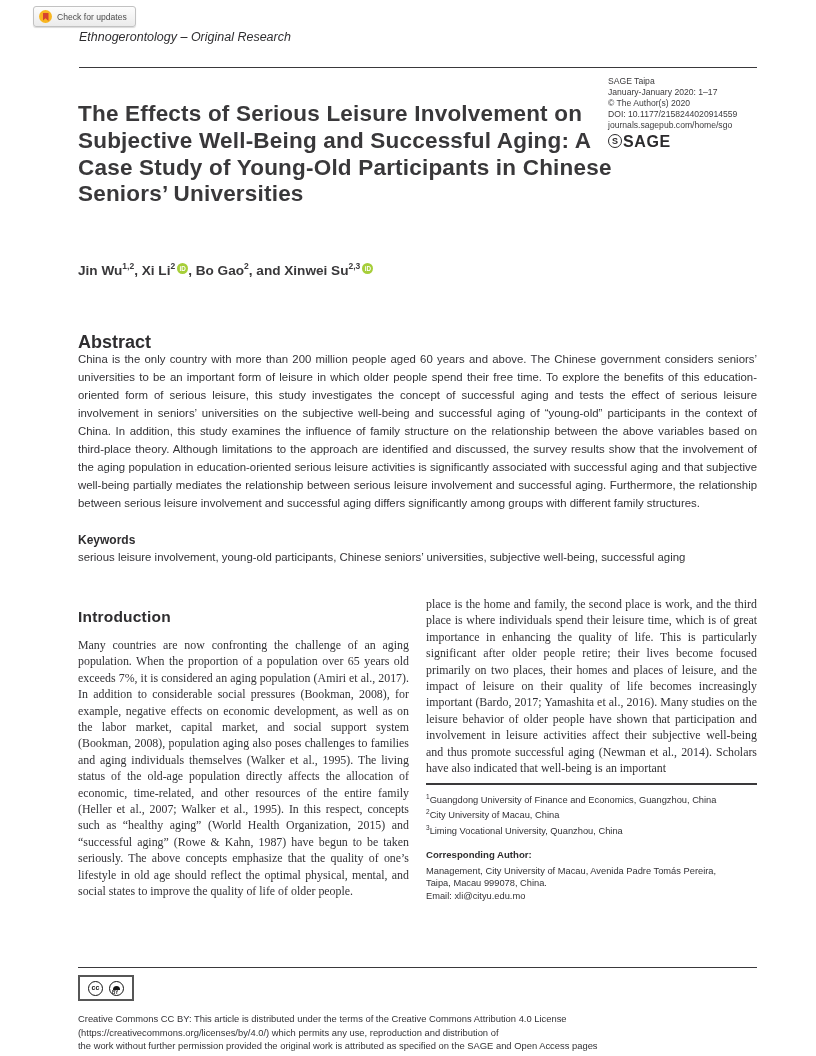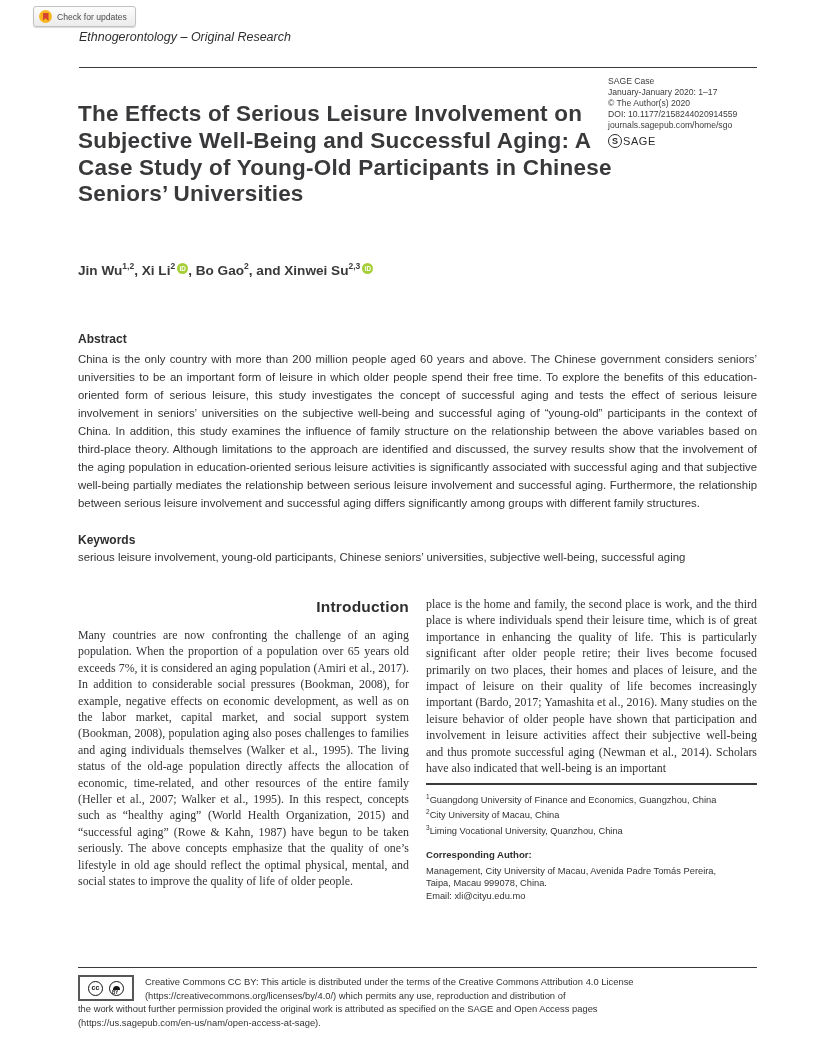--- a/index.html
+++ b/index.html
@@ -22,55 +22,55 @@
   
   .title{position:absolute;left:78px;top:86px;width:552px;font-size:22.5px;line-height:26.8px;
     font-weight:bold;color:#39383a;letter-spacing:.2px;}
 
   
   .journal-info{position:absolute;left:608px;top:76px;width:152px;font-size:8.6px;line-height:11px;color:#3c3b3d;}
   .journal-info div{white-space:nowrap;}
   .sage-logo{margin-top:3px;display:flex;align-items:center;gap:1px;color:#2b2a2c;}
   .sage-s{width:12px;height:12px;border:1.6px solid #2b2a2c;border-radius:50%;display:flex;
     align-items:center;justify-content:center;font-size:9px;font-weight:bold;}
-  .sage-text{font-size:11px;font-weight:400;letter-spacing:.6px;transform:scaleY(1.05);}
+  .sage-text{font-size:16px;font-weight:700;letter-spacing:.6px;transform:scaleY(1.05);}
 
   
   .authors{position:absolute;left:78px;top:261px;font-size:13.6px;font-weight:bold;color:#39383a;}
   .authors sup{font-size:8.5px;}
   .orcid{display:inline-block;width:11px;height:11px;border-radius:50%;background:#a6ce39;color:#fff;
     font-size:6.3px;font-weight:bold;text-align:center;line-height:11px;margin-left:2px;
     vertical-align:4px;cursor:pointer;}
 
   
-  .abstract-heading{position:absolute;left:78px;top:332px;font-size:12px;font-weight:bold;color:#2f2e30;}
+  .abstract-heading{position:absolute;left:78px;top:332px;font-size:18px;font-weight:bold;color:#2f2e30;}
   .abstract-text{position:absolute;left:78px;top:350px;width:679px;font-size:11.4px;line-height:18px;
     text-align:justify;color:#333236;}
   .keywords-heading{position:absolute;left:78px;top:533px;font-size:12px;font-weight:bold;color:#2f2e30;}
   .keywords-text{position:absolute;left:78px;top:551px;width:679px;font-size:11.4px;color:#333236;}
 
   
   .columns{position:absolute;left:78px;top:596px;width:679px;display:flex;gap:17px;}
   .col{width:331px;flex:0 0 331px;}
-  .intro-heading{font-size:15.5px;font-weight:bold;color:#2f2e30;margin:2px 0 11px 0;letter-spacing:.2px;text-align:right;}
+  .intro-heading{font-size:15.5px;font-weight:bold;color:#2f2e30;margin:12px 0 11px 0;letter-spacing:.2px;}
   .body-serif{font-family:"Liberation Serif","DejaVu Serif",serif;font-size:11.9px;line-height:16.4px;
     text-align:justify;color:#333236;margin:0;}
   .indent{text-indent:14px;}
 
   
   .fn-rule{height:1.2px;background:#3a393b;margin:7px 0 6px 0;}
   .affil{font-size:9.3px;line-height:12.6px;color:#333236;}
   .affil sup{font-size:6.5px;}
   .corr-heading{font-size:9.6px;font-weight:bold;margin:11px 0 5px 0;color:#2f2e30;}
   .corr-text{font-size:9.3px;line-height:12.6px;color:#333236;}
 
   
   .footer-rule{position:absolute;left:78px;top:967px;width:679px;height:1.2px;background:#3a393b;}
   .footer{position:absolute;left:78px;top:975px;width:679px;font-size:9.4px;line-height:13.6px;color:#333236;}
-  .footer-top{display:flex;align-items:flex-start;gap:11px;}
+  .footer-top{display:flex;align-items:flex-start;gap:11px;flex-direction:column;}
   .cc-badge{position:relative;width:56px;height:26px;border:2.5px solid #565656;background:#fff;
     display:flex;align-items:center;justify-content:center;gap:6px;flex:0 0 auto;box-sizing:border-box;}
   .cc-circle{width:15px;height:15px;border:1.5px solid #141414;border-radius:50%;display:flex;
     align-items:center;justify-content:center;font-size:7px;font-weight:bold;color:#141414;box-sizing:border-box;}
   .cc-person{position:relative;}
   .cc-person .head{width:3.5px;height:3.5px;border-radius:50%;background:#141414;margin-bottom:.5px;}
   .cc-person-wrap{display:flex;flex-direction:column;align-items:center;justify-content:center;}
   .cc-person .body{width:7px;height:4px;border-radius:3.5px 3.5px 0 0;background:#141414;}
   .cc-by{position:absolute;left:32px;bottom:-1px;font-size:4.6px;font-weight:bold;color:#141414;}
 </style>
@@ -85,21 +85,21 @@
       </span>
     <span class="lbl">Check for updates</span>
   </div>
 
   <div class="section-header">Ethnogerontology – Original Research</div>
   <div class="header-rule"></div>
 
   <h1 class="title">The Effects of Serious Leisure Involvement on Subjective Well-Being and Successful Aging: A Case Study of Young-Old Participants in Chinese Seniors’ Universities</h1>
 
   <div class="journal-info">
-    <div>SAGE Case</div>
+    <div>SAGE Taipa</div>
     <div>January-January 2020: 1–17</div>
     <div>© The Author(s) 2020</div>
     <div>DOI: 10.1177/2158244020914559</div>
     <div>journals.sagepub.com/home/sgo</div>
     <div class="sage-logo">
       <span class="sage-s">S</span>
       <span class="sage-text">SAGE</span>
     </div>
   </div>
 

